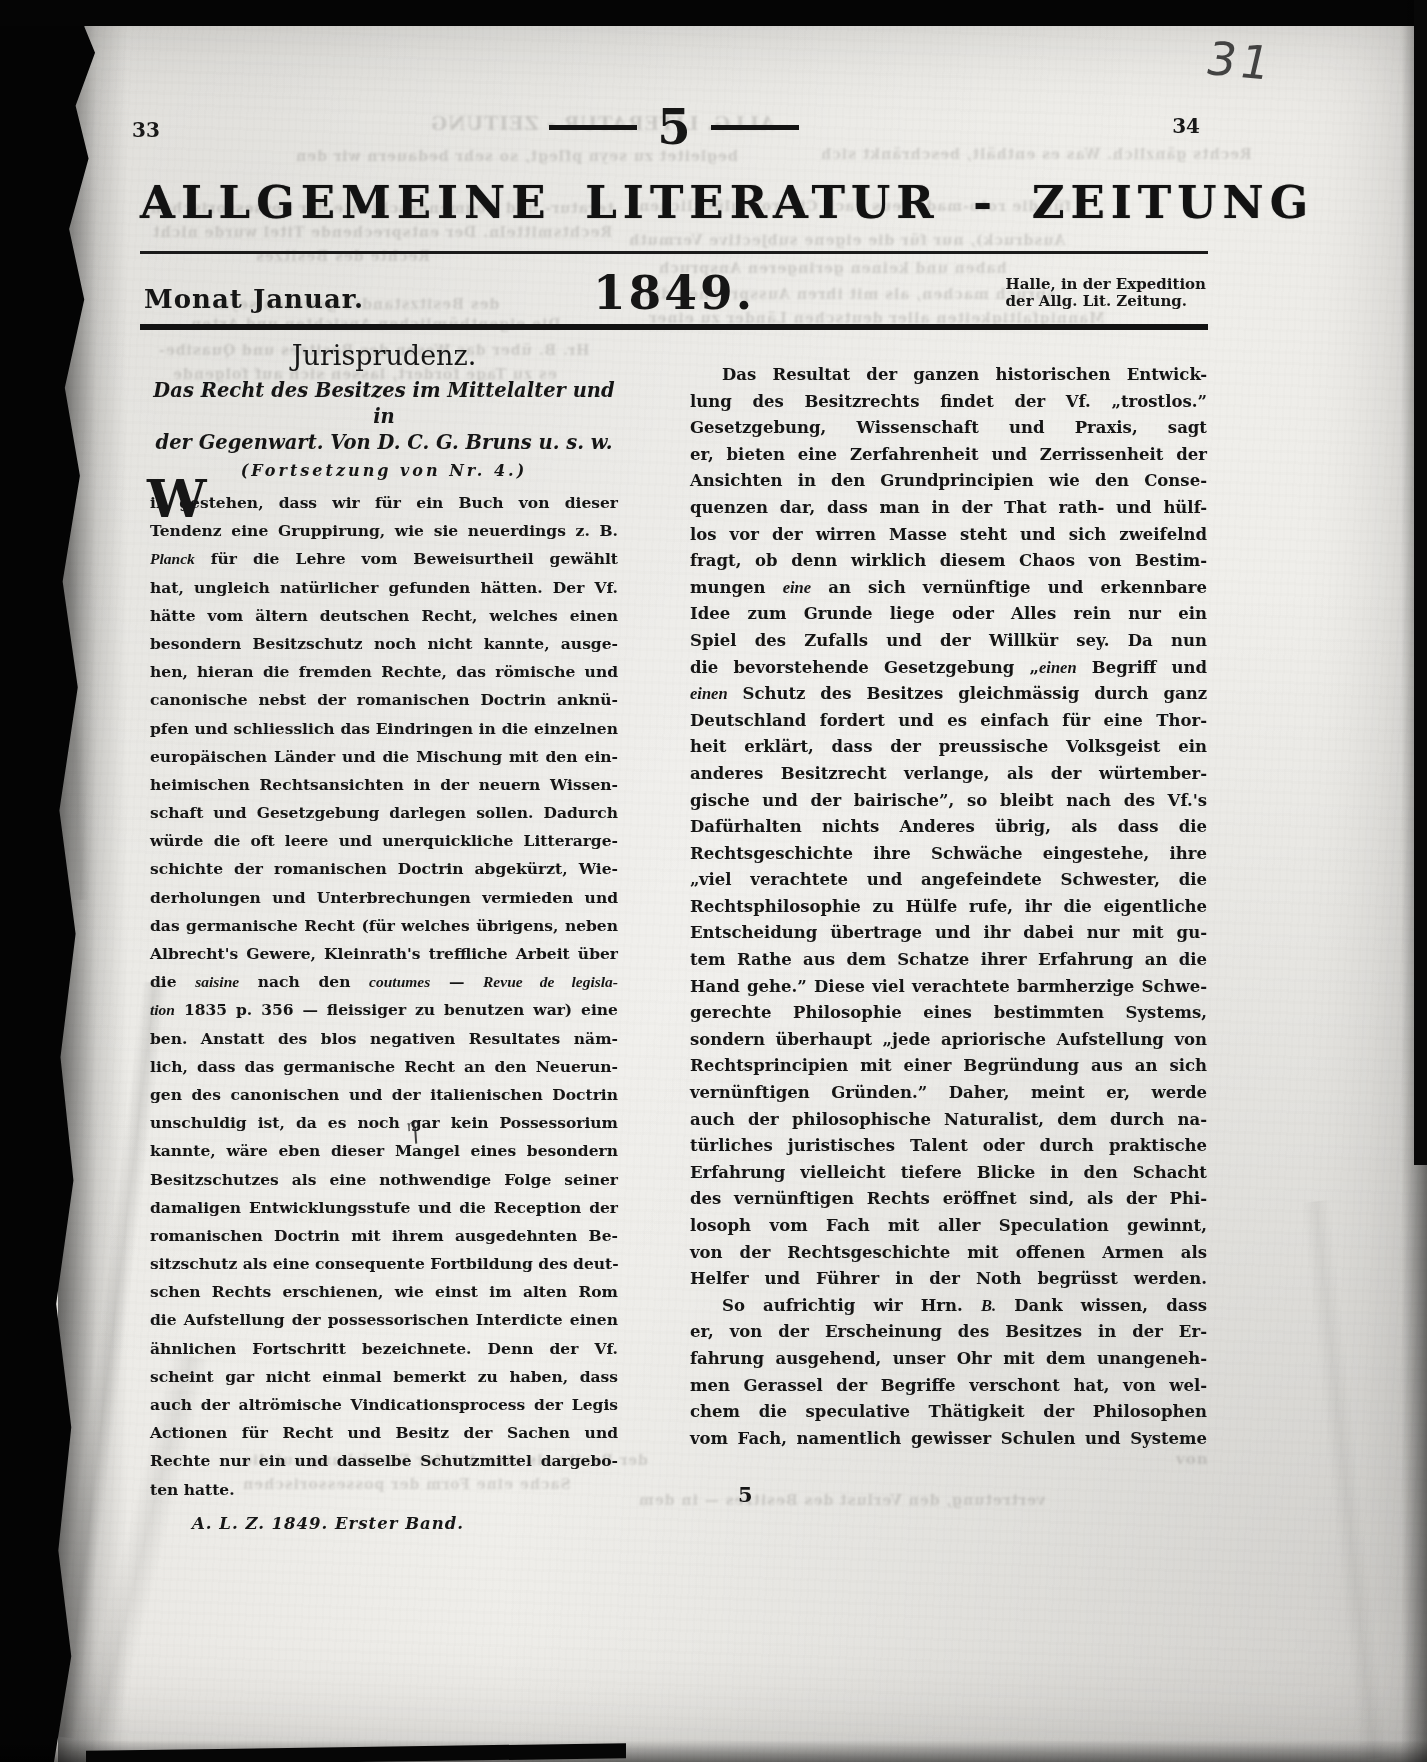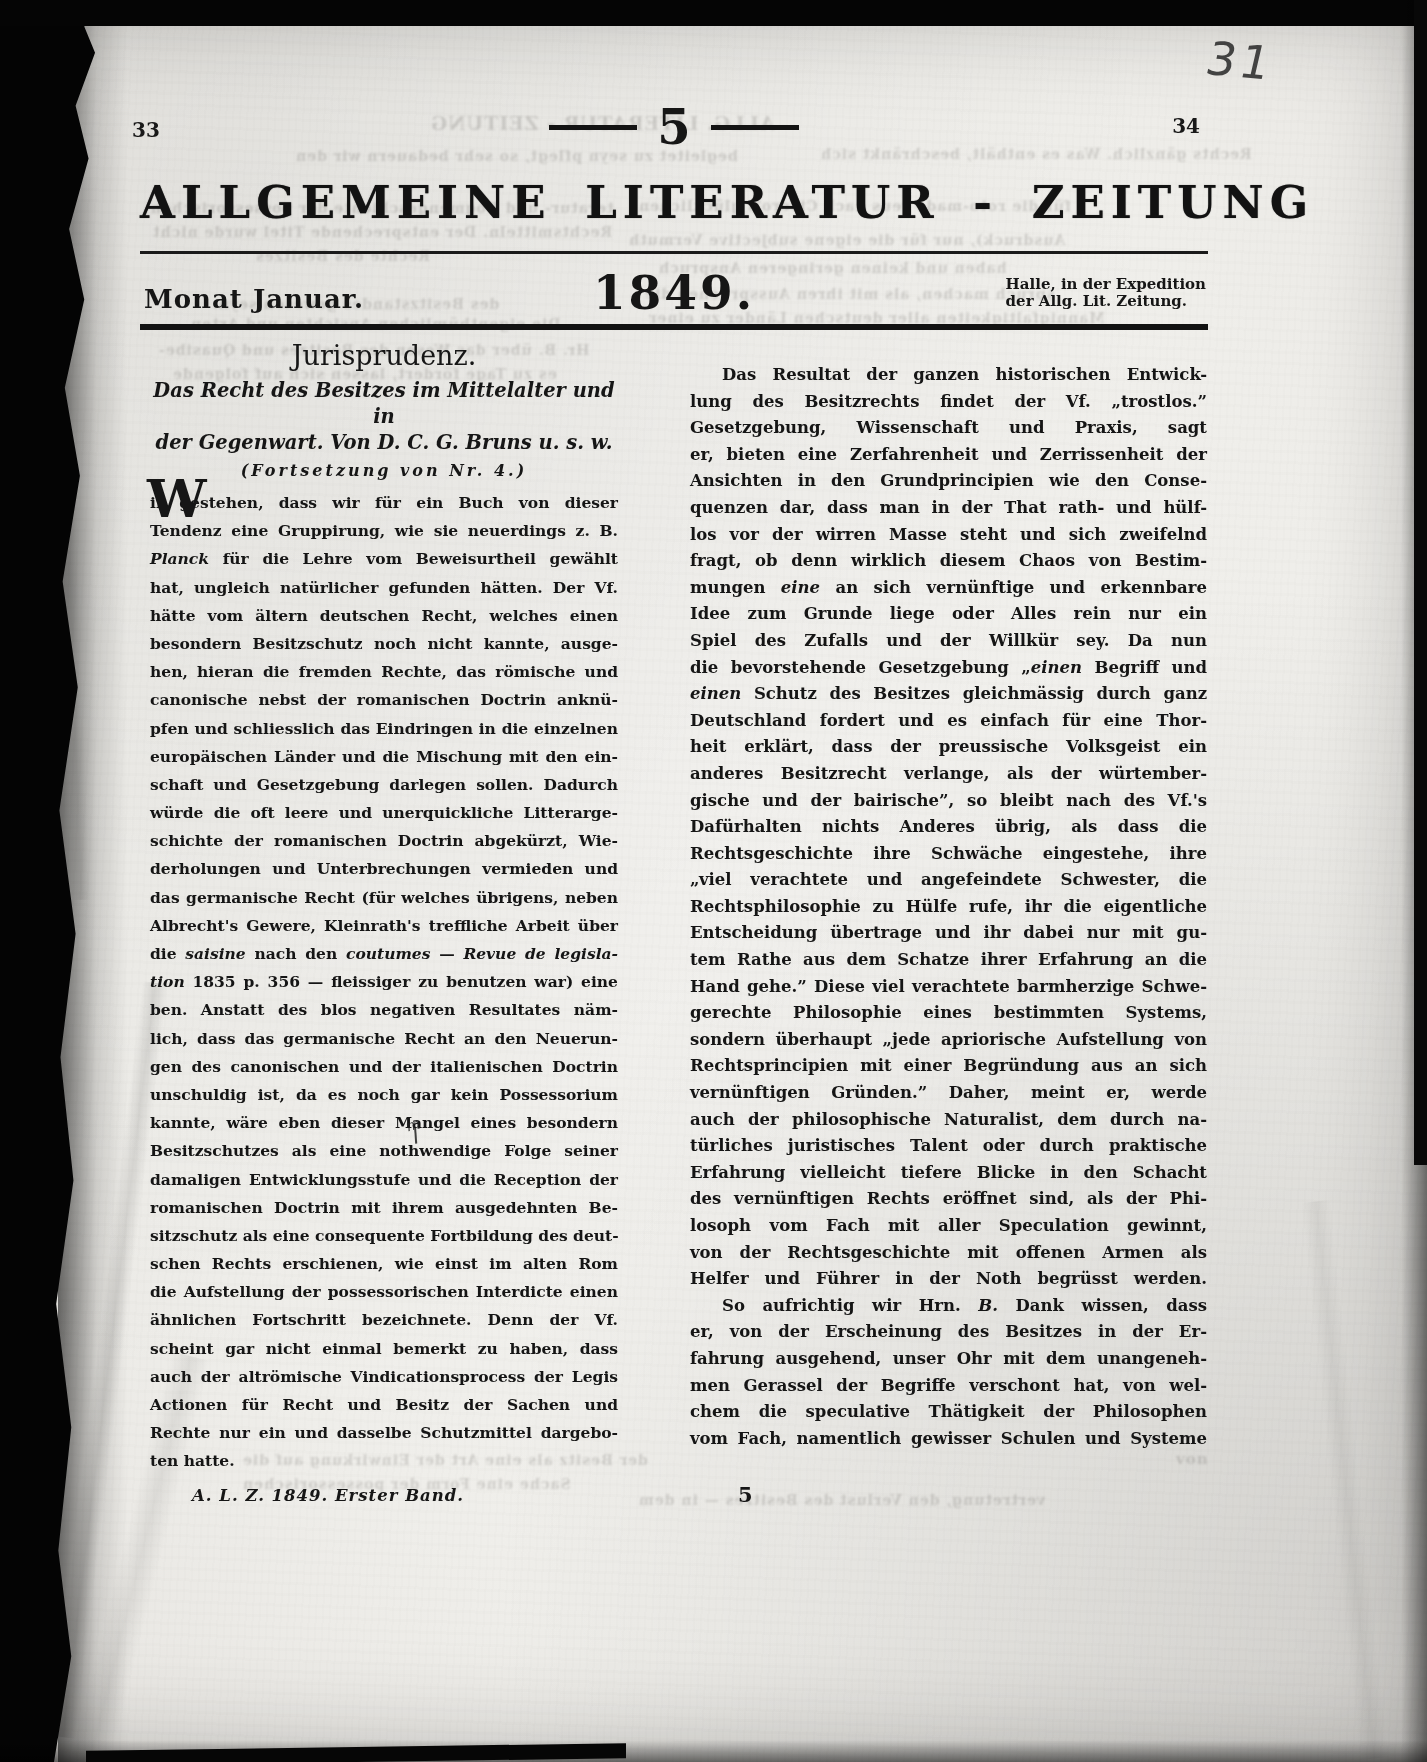--- a/index.html
+++ b/index.html
@@ -62,21 +62,21 @@
   .col-right{left:690px;top:362px;width:517px;}
   .sec-head{text-align:center;font-weight:normal;font-size:27px;margin:6px 0 0;}
   .art-title{text-align:center;font-weight:bold;font-style:italic;font-size:19.5px;line-height:26px;margin-top:7px;}
   .contin{text-align:center;font-weight:bold;font-style:italic;font-size:16px;letter-spacing:3px;margin-top:5px;}
   .body-lines{position:relative;margin-top:9px;font-weight:bold;}
   .col-left  .body-lines{font-size:15.5px;}
   .col-left  .tline{line-height:28.2px;height:28.2px;}
   .col-right .body-lines{font-size:16.5px;margin-top:0;}
   .col-right .tline{line-height:26.6px;height:26.6px;}
   .tline{text-align:justify;text-align-last:justify;white-space:nowrap;color:#151515;}
-  .tline i{font-style:italic;}
+  .tline i{font-style:italic;font-family:Liberation Serif, serif;}
   .col-left .body-lines .tline:first-child{padding-left:62px;}
   .col-left .body-lines .tline:last-child{text-align-last:left;}
   .tline.indent{padding-left:32px;}
   .dropcap{position:absolute;left:-3px;top:-17px;font-size:53px;font-weight:bold;line-height:1;}
   .footer-line{font-weight:bold;font-style:italic;font-size:16.5px;margin-top:10px;padding-left:42px;letter-spacing:1px;}
   .sig5{position:absolute;left:738px;top:1482px;font-weight:bold;font-size:21px;}
   .correction{position:absolute;left:406px;top:1116px;font-size:15px;font-style:italic;color:#222;
               transform:rotate(-14deg);opacity:.85;}
   .correction:before{content:"";position:absolute;left:6px;top:12px;width:2px;height:16px;background:#222;transform:rotate(10deg);}
 </style>
@@ -151,20 +151,21 @@
     <div class="tline">ir gestehen, dass wir für ein Buch von dieser</div>
         <div class="tline">Tendenz eine Gruppirung, wie sie neuerdings z. B.</div>
         <div class="tline"><i>Planck</i> für die Lehre vom Beweisurtheil gewählt</div>
         <div class="tline">hat, ungleich natürlicher gefunden hätten.  Der Vf.</div>
         <div class="tline">hätte vom ältern deutschen Recht, welches einen</div>
         <div class="tline">besondern Besitzschutz noch nicht kannte, ausge-</div>
         <div class="tline">hen, hieran die fremden Rechte, das römische und</div>
         <div class="tline">canonische nebst der romanischen Doctrin anknü-</div>
         <div class="tline">pfen und schliesslich das Eindringen in die einzelnen</div>
         <div class="tline">europäischen Länder und die Mischung mit den ein-</div>
+        <div class="tline">heimischen Rechtsansichten in der neuern Wissen-</div>
         <div class="tline">schaft und Gesetzgebung darlegen sollen.  Dadurch</div>
         <div class="tline">würde die oft leere und unerquickliche Litterarge-</div>
         <div class="tline">schichte der romanischen Doctrin abgekürzt, Wie-</div>
         <div class="tline">derholungen und Unterbrechungen vermieden und</div>
         <div class="tline">das germanische Recht (für welches übrigens, neben</div>
         <div class="tline">Albrecht's Gewere, Kleinrath's treffliche Arbeit über</div>
         <div class="tline">die <i>saisine</i> nach den <i>coutumes</i> — <i>Revue de legisla-</i></div>
         <div class="tline"><i>tion</i> 1835 p. 356 — fleissiger zu benutzen war) eine</div>
         <div class="tline">ben.  Anstatt des blos negativen Resultates näm-</div>
         <div class="tline">lich, dass das germanische Recht an den Neuerun-</div>

